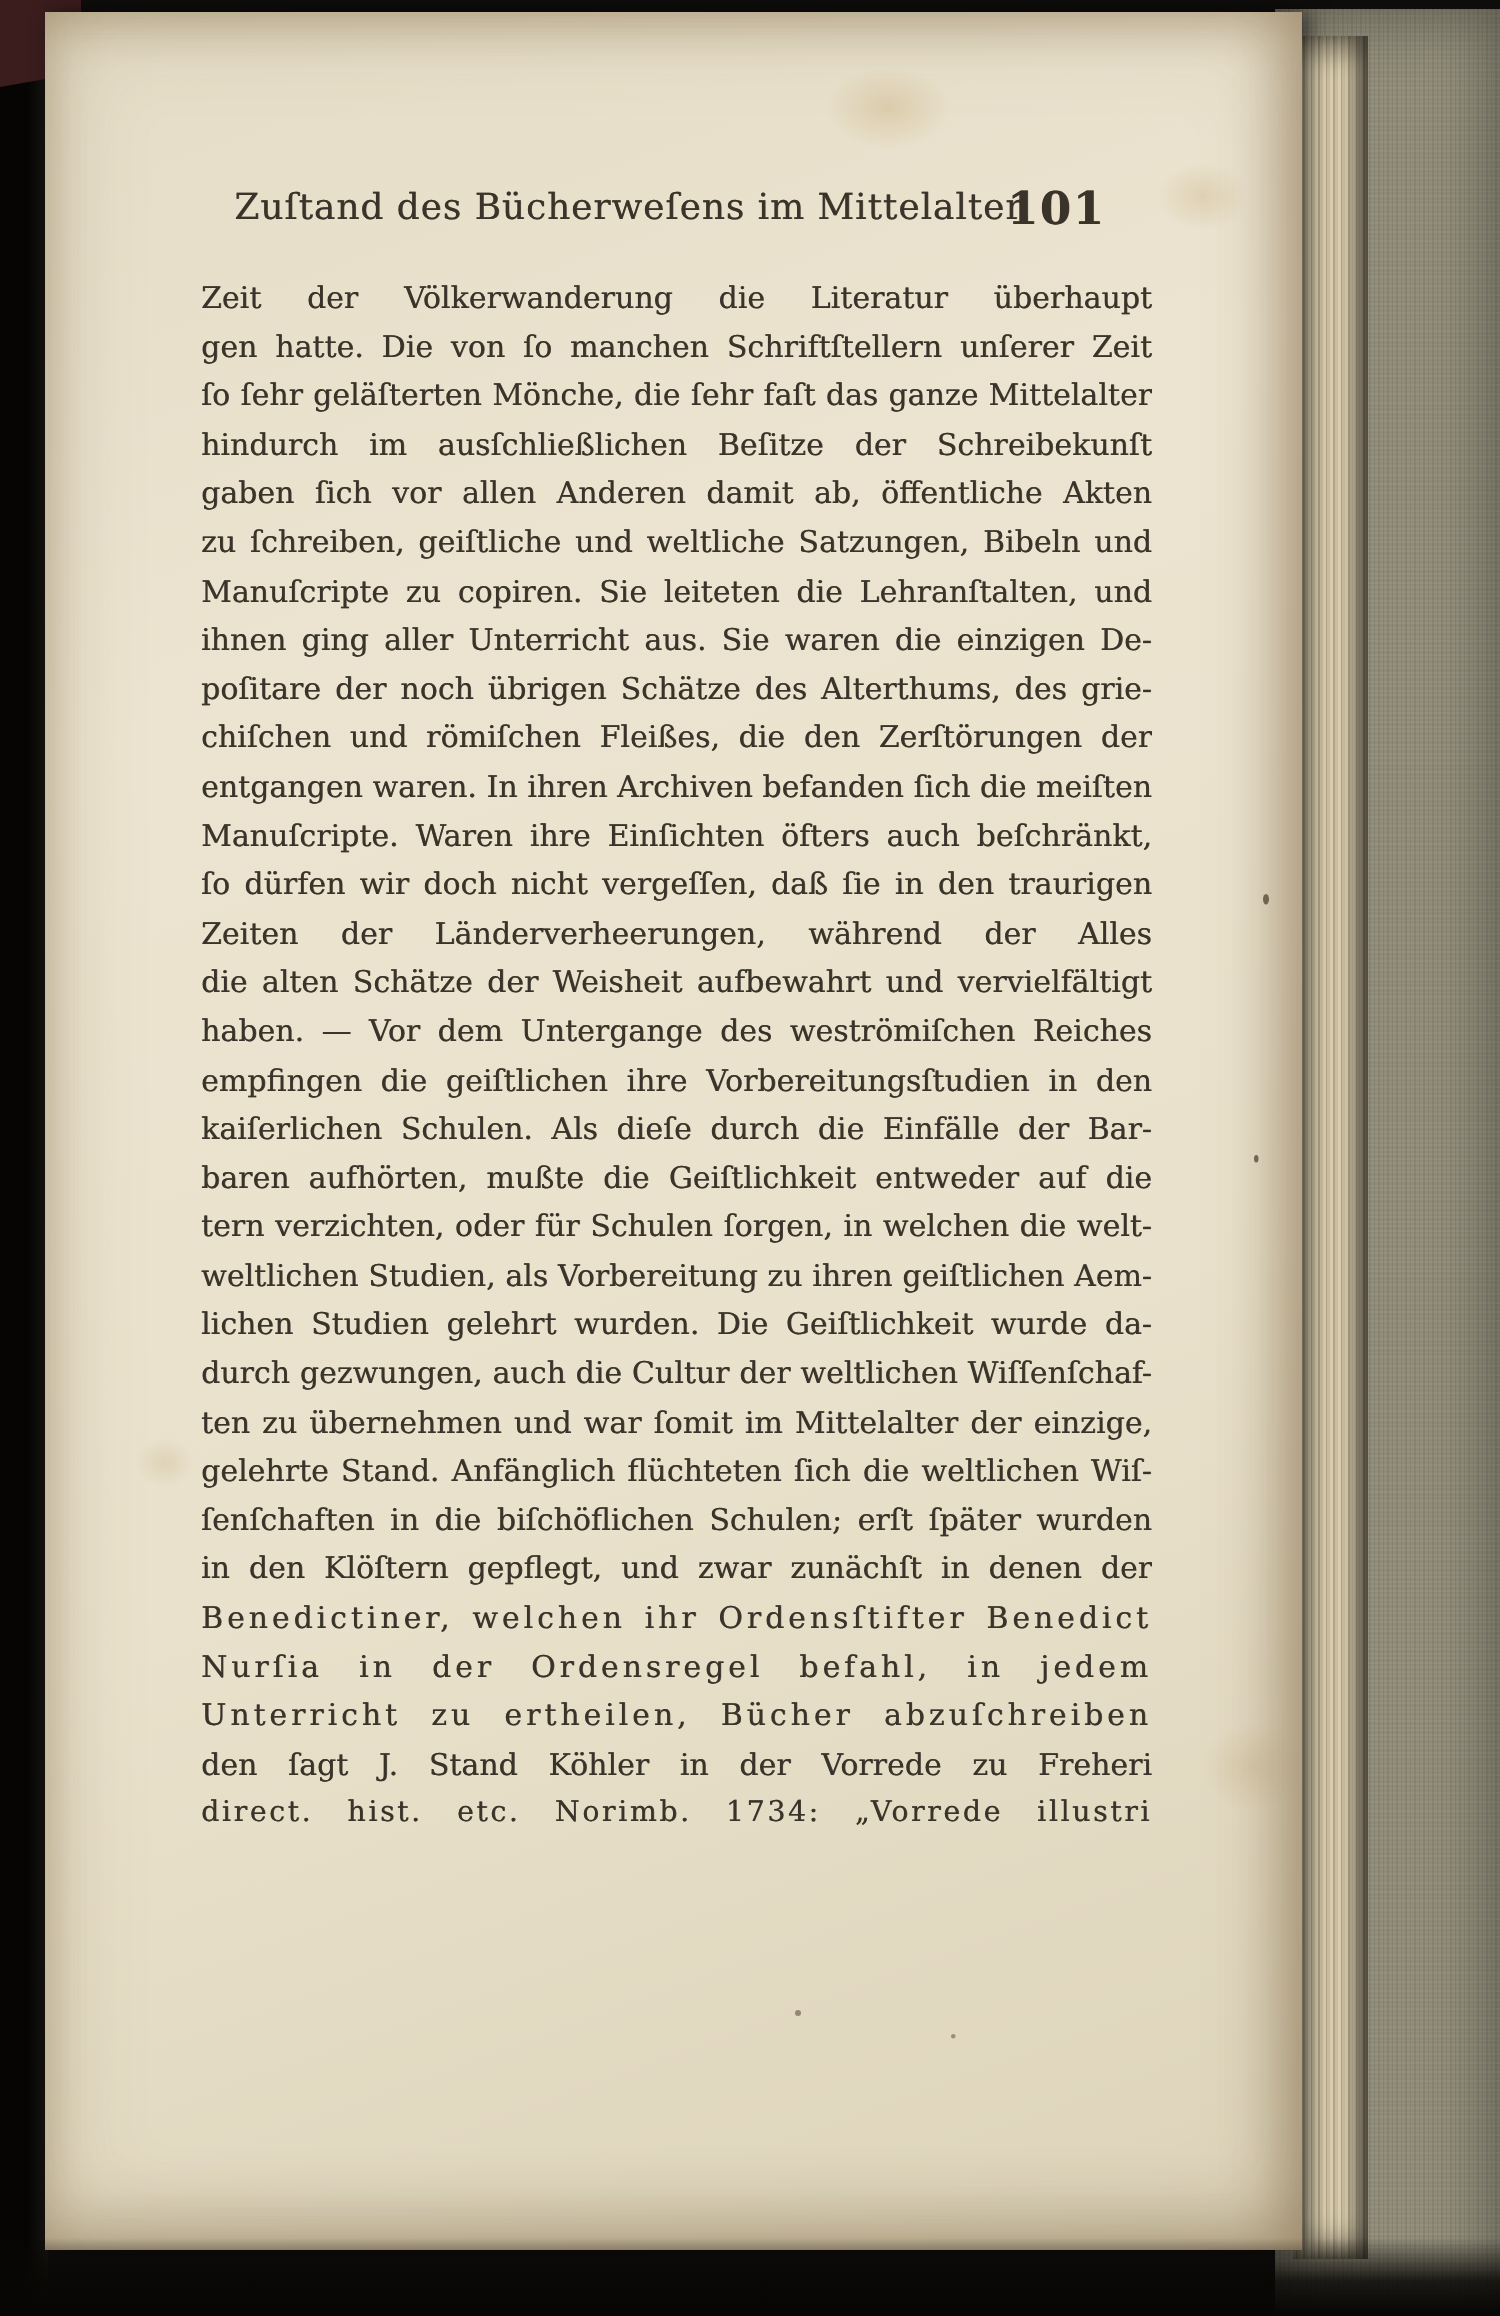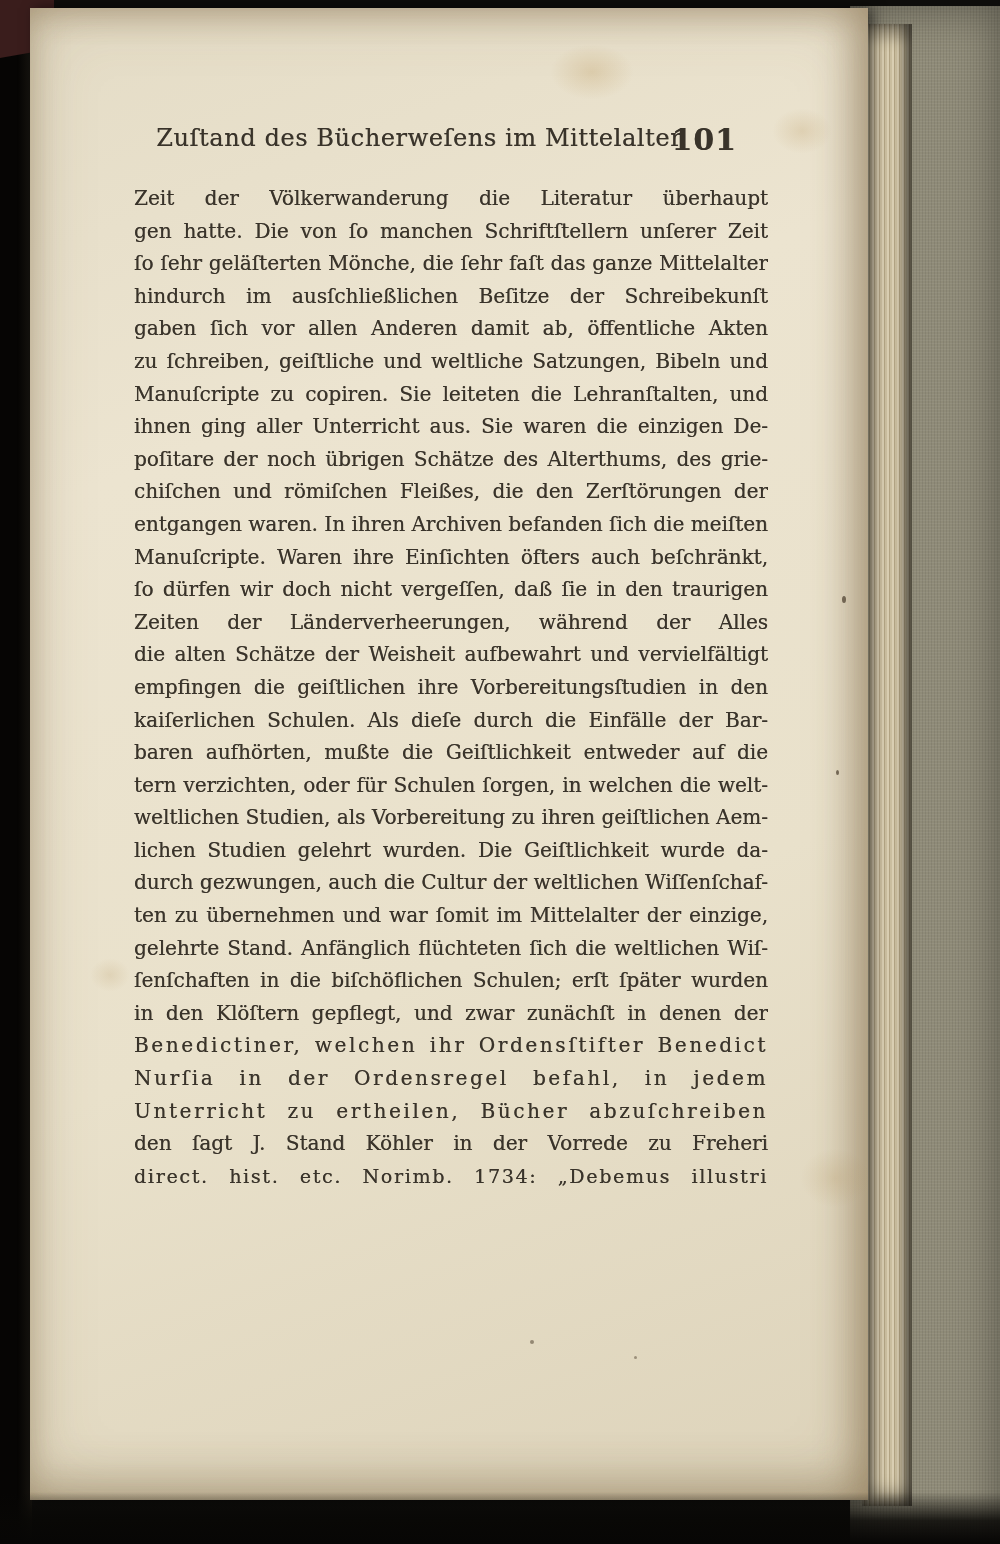--- a/index.html
+++ b/index.html
@@ -121,34 +121,35 @@
           <div class="line">zu ſchreiben, geiſtliche und weltliche Satzungen, Bibeln und</div>
           <div class="line">Manuſcripte zu copiren. Sie leiteten die Lehranſtalten, und von</div>
           <div class="line">ihnen ging aller Unterricht aus. Sie waren die einzigen De-</div>
           <div class="line">poſitare der noch übrigen Schätze des Alterthums, des grie-</div>
           <div class="line">chiſchen und römiſchen Fleißes, die den Zerſtörungen der Zeit</div>
           <div class="line">entgangen waren. In ihren Archiven befanden ſich die meiſten</div>
           <div class="line">Manuſcripte. Waren ihre Einſichten öfters auch beſchränkt,</div>
           <div class="line">ſo dürfen wir doch nicht vergeſſen, daß ſie in den traurigen</div>
           <div class="line">Zeiten der Länderverheerungen, während der Alles umgebenden</div>
           <div class="line">die alten Schätze der Weisheit aufbewahrt und vervielfältigt</div>
+          <div class="line">haben. — Vor dem Untergange des weströmiſchen Reiches</div>
           <div class="line">empfingen die geiſtlichen ihre Vorbereitungsſtudien in den</div>
           <div class="line">kaiſerlichen Schulen. Als dieſe durch die Einfälle der Bar-</div>
           <div class="line">baren aufhörten, mußte die Geiſtlichkeit entweder auf die</div>
           <div class="line">tern verzichten, oder für Schulen ſorgen, in welchen die welt-</div>
           <div class="line">weltlichen Studien, als Vorbereitung zu ihren geiſtlichen Aem-</div>
           <div class="line">lichen Studien gelehrt wurden. Die Geiſtlichkeit wurde da-</div>
           <div class="line">durch gezwungen, auch die Cultur der weltlichen Wiſſenſchaf-</div>
           <div class="line">ten zu übernehmen und war ſomit im Mittelalter der einzige,</div>
           <div class="line">gelehrte Stand. Anfänglich flüchteten ſich die weltlichen Wiſ-</div>
           <div class="line">ſenſchaften in die biſchöflichen Schulen; erſt ſpäter wurden ſie</div>
           <div class="line">in den Klöſtern gepflegt, und zwar zunächſt in denen der</div>
           <div class="line spaced">Benedictiner, welchen ihr Ordensſtifter Benedict von</div>
           <div class="line spaced">Nurſia in der Ordensregel befahl, in jedem Kloſter</div>
           <div class="line spaced">Unterricht zu ertheilen, Bücher abzuſchreiben und</div>
           <div class="line">den ſagt J. Stand Köhler in der Vorrede zu Freheri</div>
-          <div class="line antiqua">direct. hist. etc. Norimb. 1734: „Debemus illustri</div>
+          <div class="line antiqua">direct. hist. etc. Norimb. 1734: „Vorrede illustri</div>
         </div>
     </div>
   </div>
 
   <div class="bottom-shadow"></div>
 </div>
 
 </body></html>

